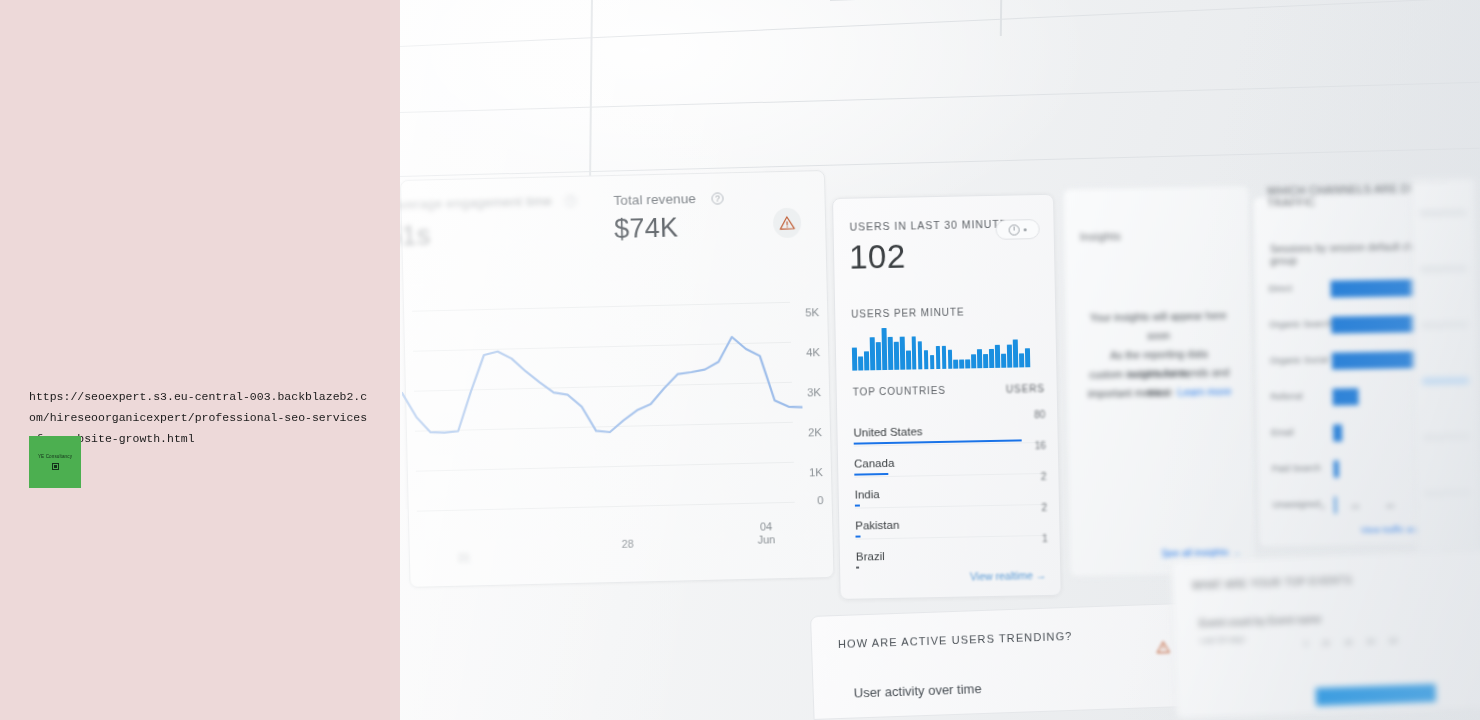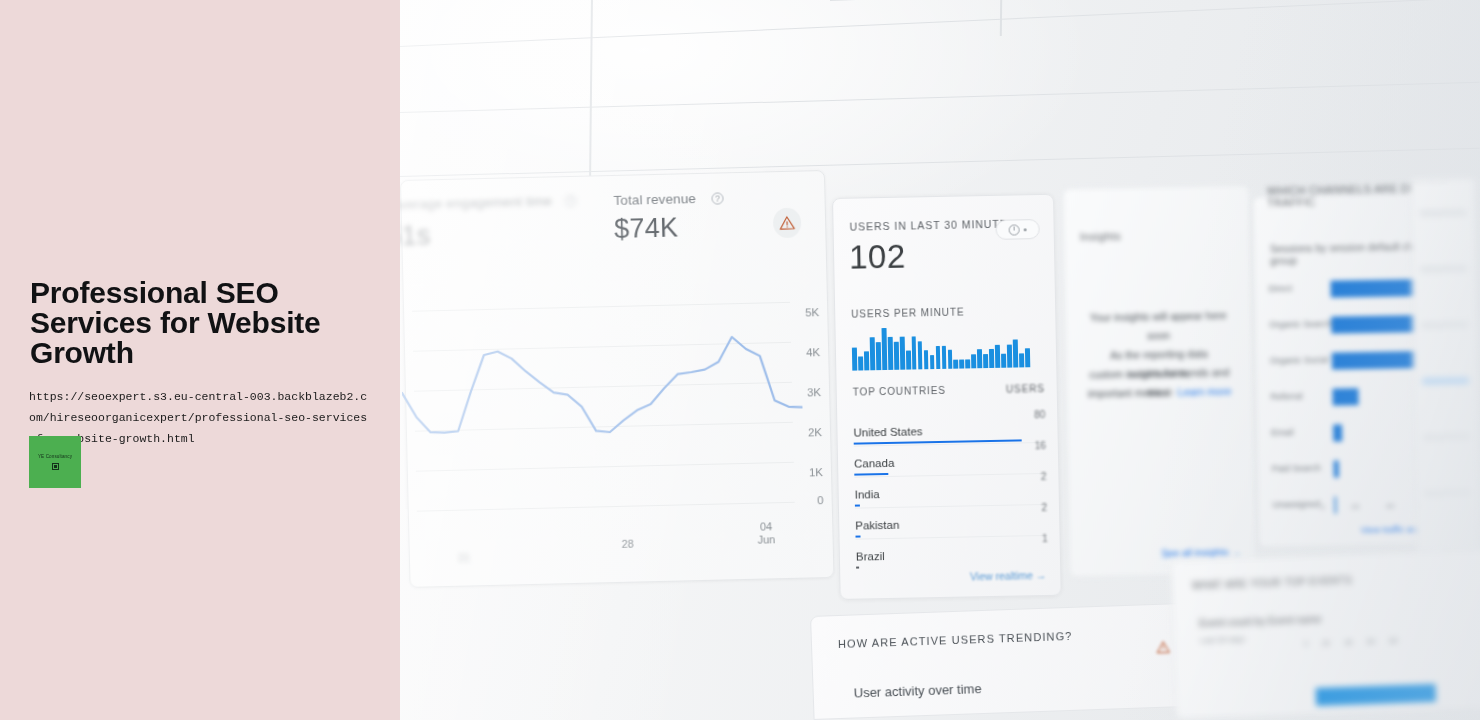--- a/index.html
+++ b/index.html
@@ -406,19 +406,18 @@
       <span>2K</span>
       <span>4K</span>
       <span>6K</span>
       <span>8K</span>
     </div>
     <div class="e2bar"></div>
   </div>
 </div>
 
 <div class="panel">
-  <h1 class="heading">Professional SEO Services for Website Growth</h1>
   <div class="url">https://seoexpert.s3.eu-central-003.backblazeb2.com/hireseoorganicexpert/professional-seo-services-for-website-growth.html</div>
   <div class="logo">
     <span class="logoText">YE Consultancy</span>
     <span class="logoGlyph"></span>
   </div>
 </div>
 
 </body></html>

